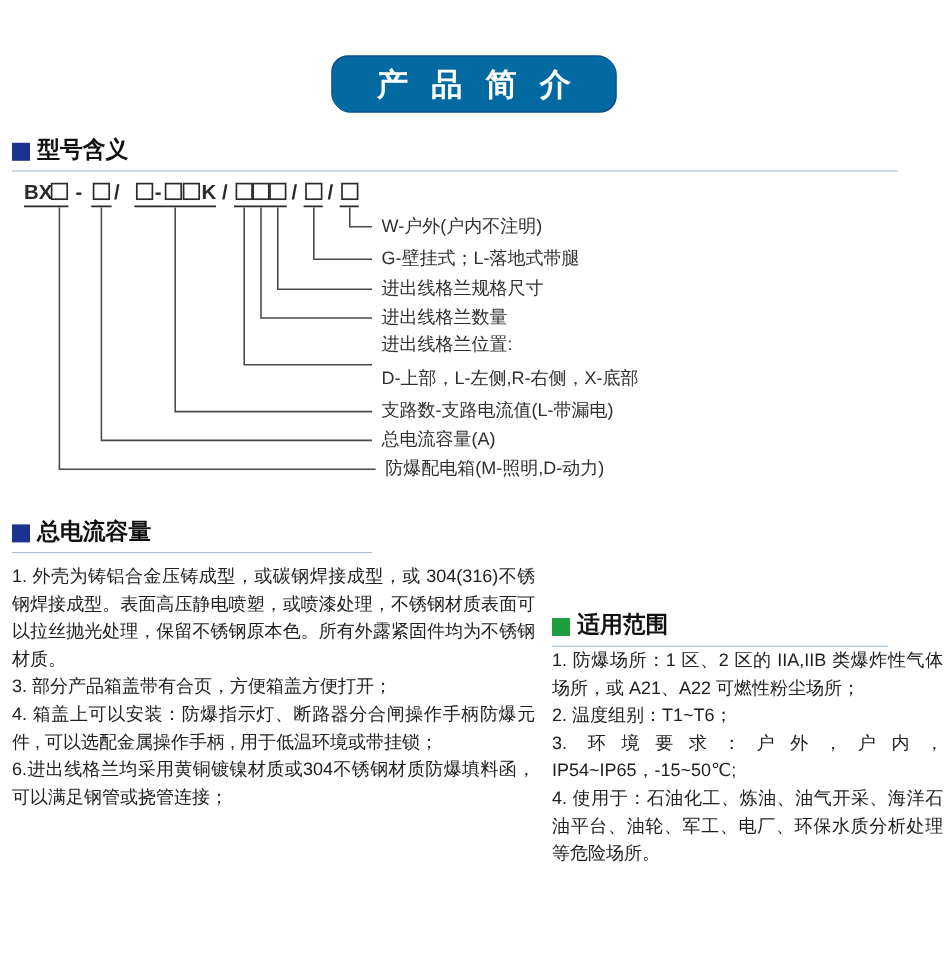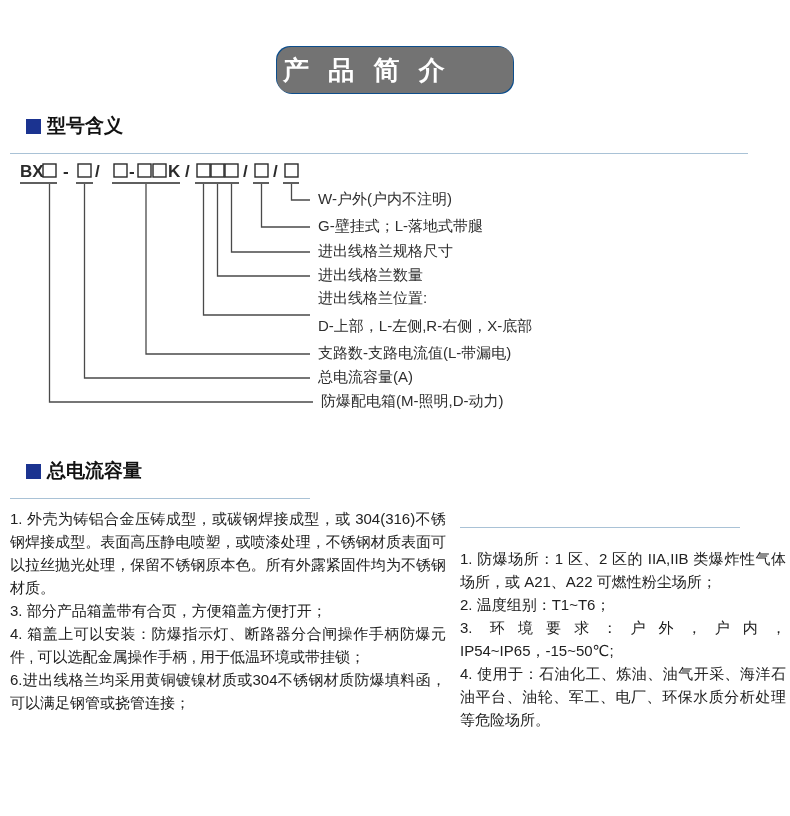--- a/index.html
+++ b/index.html
@@ -9,42 +9,42 @@
     margin:0 auto;
     background:#fff;
     overflow:hidden;
     font-family:"Liberation Sans","DejaVu Sans",sans-serif;
     color:#222;
   }
   
   .banner{
     width:236px;height:46px;
     margin:47px auto 0;
-    background:#737373;
+    background:#0369a1;
     border-radius:14px;
-    display:flex;align-items:center;
+    display:flex;align-items:center;justify-content:center;
     box-shadow:-1px -1px 0 #0d4e8c, 1px 1px 0 #0d4e8c;
   }
   .banner span{
     color:#fff;font-size:26px;font-weight:bold;
     letter-spacing:6px;padding-left:6px;
     white-space:nowrap;
   }
   
   .headline{
     margin:16px 0 0;
     text-align:center;
     font-size:35px;line-height:44px;
     font-weight:bold;color:#1c1c1c;
     letter-spacing:1px;
   }
   
   .section-header{
     display:flex;align-items:center;gap:6px;
-    margin:16px;
+    margin:0;
   }
   .sq-marker{
     width:15px;height:15px;display:inline-block;flex:0 0 auto;
   }
   .sq-blue{background:#1b3390;}
   .sq-green{background:#1e9e3e;}
   .section-title{
     font-size:19px;font-weight:bold;color:#111;
     line-height:22px;white-space:nowrap;
   }
@@ -75,21 +75,21 @@
   .col-left{width:436px;flex:0 0 auto;}
   .col-right{width:326px;flex:0 0 auto;margin-top:78px;}
   .body-text p{
     margin:0;
     font-size:15px;
     line-height:23px;
     color:#212121;
     text-align:justify;
   }
   .col-left .body-text{margin-top:8px;}
-  .col-right .body-text{margin-top:19px;}
+  .col-right .body-text{margin-top:0;}
 </style>
 </head>
 <body>
 
 <div class="page">
 
   <div class="banner">
     <span>产 品 简 介</span>
   </div>
 
@@ -171,20 +171,24 @@
       <div class="body-text">
         <p>1. 外壳为铸铝合金压铸成型，或碳钢焊接成型，或 304(316)不锈钢焊接成型。表面高压静电喷塑，或喷漆处理，不锈钢材质表面可以拉丝抛光处理，保留不锈钢原本色。所有外露紧固件均为不锈钢材质。</p>
         <p>3. 部分产品箱盖带有合页，方便箱盖方便打开；</p>
         <p>4. 箱盖上可以安装：防爆指示灯、断路器分合闸操作手柄防爆元件 , 可以选配金属操作手柄 , 用于低温环境或带挂锁；</p>
         <p>6.进出线格兰均采用黄铜镀镍材质或304不锈钢材质防爆填料函，可以满足钢管或挠管连接；</p>
 
       </div>
     </div>
 
     <div class="col-right">
+      <div class="section-header">
+        <span class="sq-marker sq-green"></span>
+        <span class="section-title">适用范围</span>
+      </div>
       <div class="rule rule-scope"></div>
       <div class="body-text">
         <p>1. 防爆场所：1 区、2 区的 IIA,IIB 类爆炸性气体场所，或 A21、A22 可燃性粉尘场所；</p>
         <p>2. 温度组别：T1~T6；</p>
         <p>3. 环境要求：户外，户内，IP54~IP65，-15~50℃;</p>
         <p>4. 使用于：石油化工、炼油、油气开采、海洋石油平台、油轮、军工、电厂、环保水质分析处理等危险场所。</p>
       </div>
     </div>
 
   </div>

